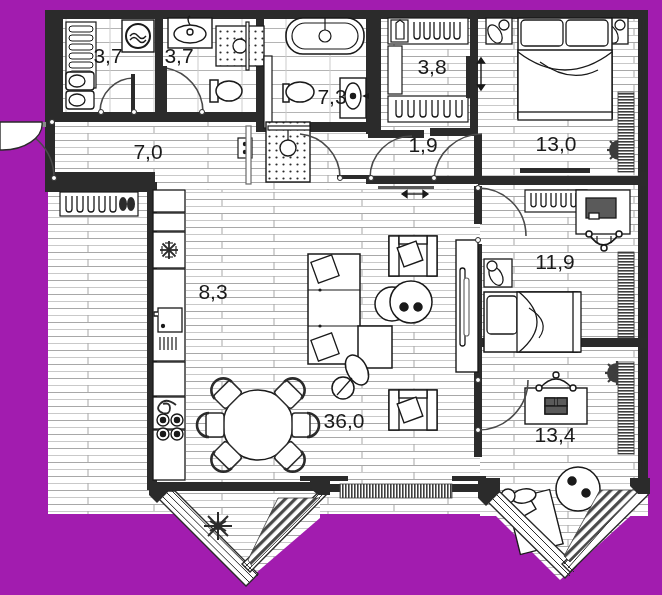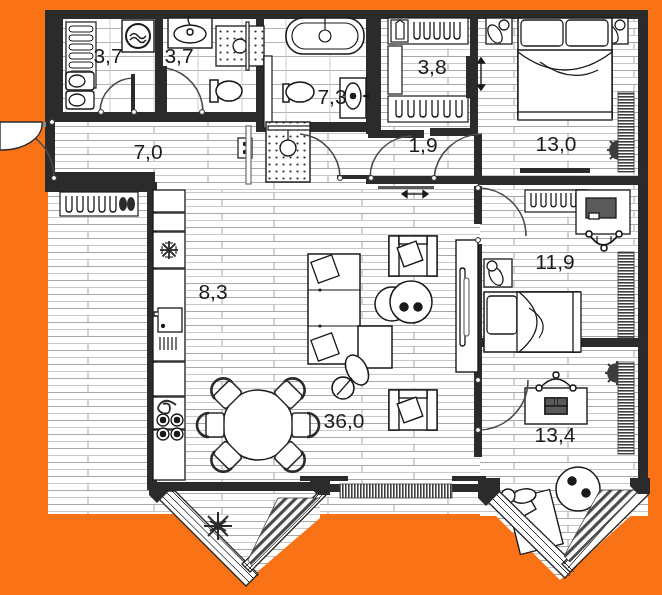--- a/index.html
+++ b/index.html
@@ -7,21 +7,21 @@
     padding: 0;
     background: #ffffff;
   }
   body {
     font-family: "Liberation Sans", sans-serif;
   }
   #plan {
     position: relative;
     width: 662px;
     height: 595px;
-    background: #f97316;
+    background: #a21caf;
     overflow: hidden;
   }
   #plan svg {
     display: block;
   }
   .area-label {
     font-family: "Liberation Sans", sans-serif;
     font-weight: 400;
     fill: #1a1a1a;
     text-anchor: middle;

